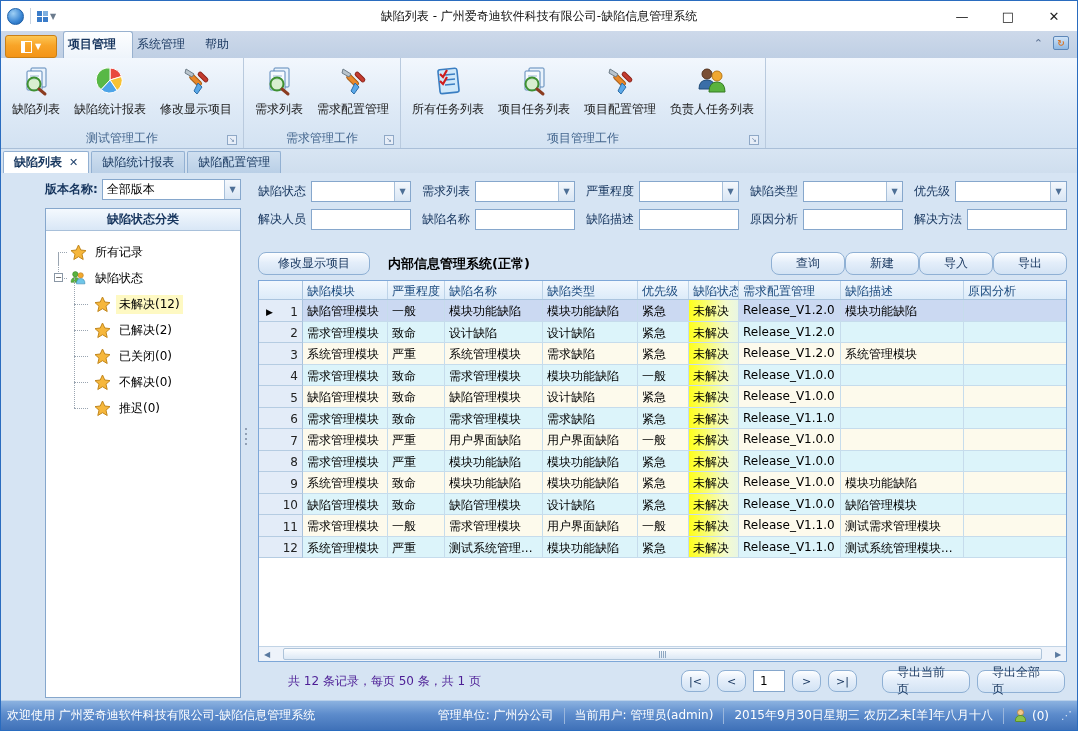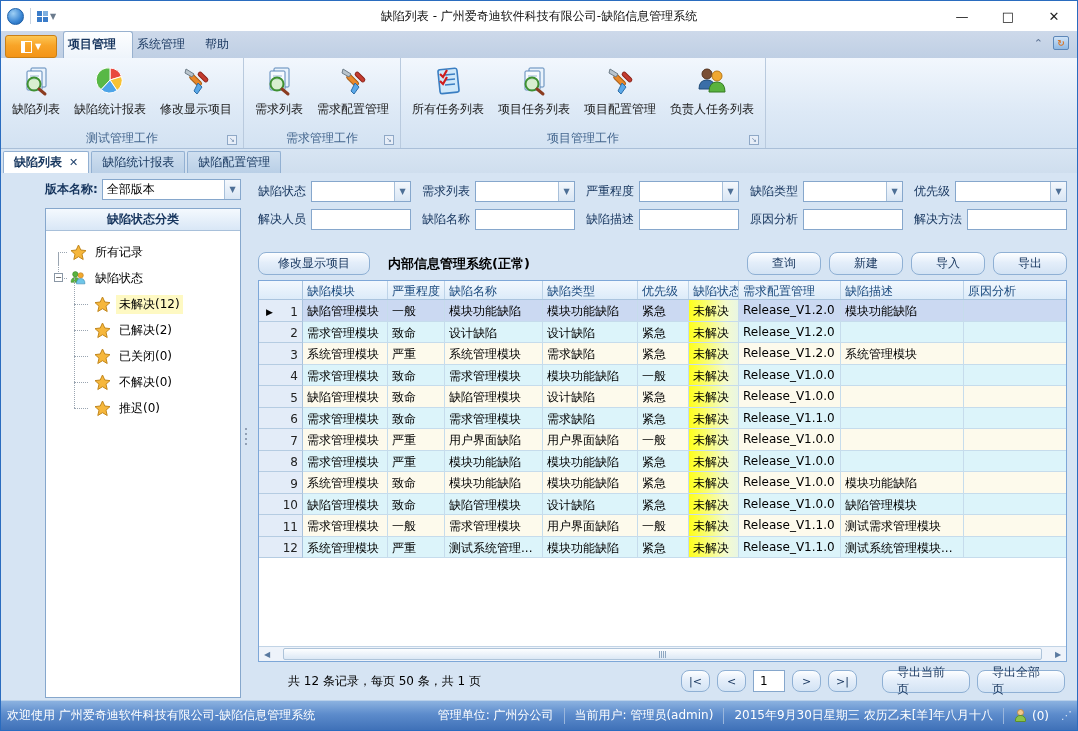--- a/index.html
+++ b/index.html
@@ -105,21 +105,21 @@
   .finput { flex:1; height:21px; background:#fff; border:1px solid #86a7cc; display:flex; }
   .finput .sp { flex:1; }
   .finput .btn { width:16px; background:linear-gradient(#f4f8fd,#d9e6f4); border-left:1px solid #a8c0da;
     display:flex; align-items:center; justify-content:center; color:#4d6f96; font-size:8px; }
 
   .gridtoolbar { display:flex; align-items:center; margin-bottom:5px; flex:0 0 auto; }
   .btn3d { height:23px; padding:0 14px; background:linear-gradient(#fdfeff,#e4eefa 45%,#d3e3f4);
     border:1px solid #8fb0d4; border-radius:8px; color:#14335c; display:flex; align-items:center; justify-content:center; }
   .modify-btn { width:112px; margin-right:18px; }
   .sys-title { font-weight:bold; font-size:13px; color:#000; }
-  .action-btns { margin-left:auto; display:flex; gap:8px; }
+  .action-btns { margin-left:auto; display:flex; }
   .action-btns .btn3d { width:74px; }
 
   
   .grid { flex:1; border:1px solid #7da7d8; background:#fff; display:flex; flex-direction:column; min-height:0; overflow:hidden; }
   .gheader { display:flex; height:19px; background:linear-gradient(#f2f8fe,#dcebf9); border-bottom:1px solid #aac4de; flex:0 0 auto; }
   .gh { color:#1b4a7e; padding:2px 4px 0 4px; border-right:1px solid #bdd3e8; overflow:hidden; white-space:nowrap; flex:0 0 auto; }
   .gh.selcol { border-right:1px solid #aac4de; }
   .grow { display:flex; height:21.5px; flex:0 0 auto; }
   .gc { padding:3px 4px 0 4px; border-right:1px solid #c6dcec; border-bottom:1px solid #c6dcec;
     overflow:hidden; white-space:nowrap; flex:0 0 auto; }
@@ -135,21 +135,21 @@
   .gfiller { flex:1; background:#fff; }
   .hscroll { height:15px; background:#eef3fa; border-top:1px solid #c2d4e6; display:flex; align-items:center; flex:0 0 auto; }
   .hs-btn { width:16px; height:100%; display:flex; align-items:center; justify-content:center; color:#5a7aa0; font-size:8px; }
   .hs-track { flex:1; height:100%; position:relative; }
   .hs-thumb { position:absolute; left:1%; right:1%; top:1px; bottom:1px; background:linear-gradient(#fdfeff,#dce8f5);
     border:1px solid #aec4da; border-radius:2px; display:flex; align-items:center; justify-content:center; gap:1px; }
   .hs-thumb i { width:1px; height:7px; background:#8fa8c2; }
 
   
   .pager { height:38px; display:flex; align-items:center; flex:0 0 auto; padding:0 2px; }
-  .pager-summary { margin-left:28px; color:#000000; }
+  .pager-summary { margin-left:28px; color:#4c1d95; }
   .pager-ctrls { margin-left:auto; display:flex; gap:7px; align-items:center; }
   .pg-btn { width:29px; height:22px; font-size:11px; padding:0; }
   .pg-input { width:32px; height:22px; border:1px solid #86a7cc; background:#fff; text-align:left; padding:3px 4px 0 6px; }
   .exp-btn { width:88px; height:23px; }
 
   
   .statusbar { height:30px; flex:0 0 auto; background:linear-gradient(#8cb2e0,#5d8ccc 45%,#3f71b8);
     border-top:1px solid #b9d0ea; display:flex; align-items:center; color:#fff; padding:0 6px; position:relative; }
   .sb-item { white-space:nowrap; }
   .sb-sep { width:1px; height:16px; background:#9ab6dc; margin:0 10px; }

